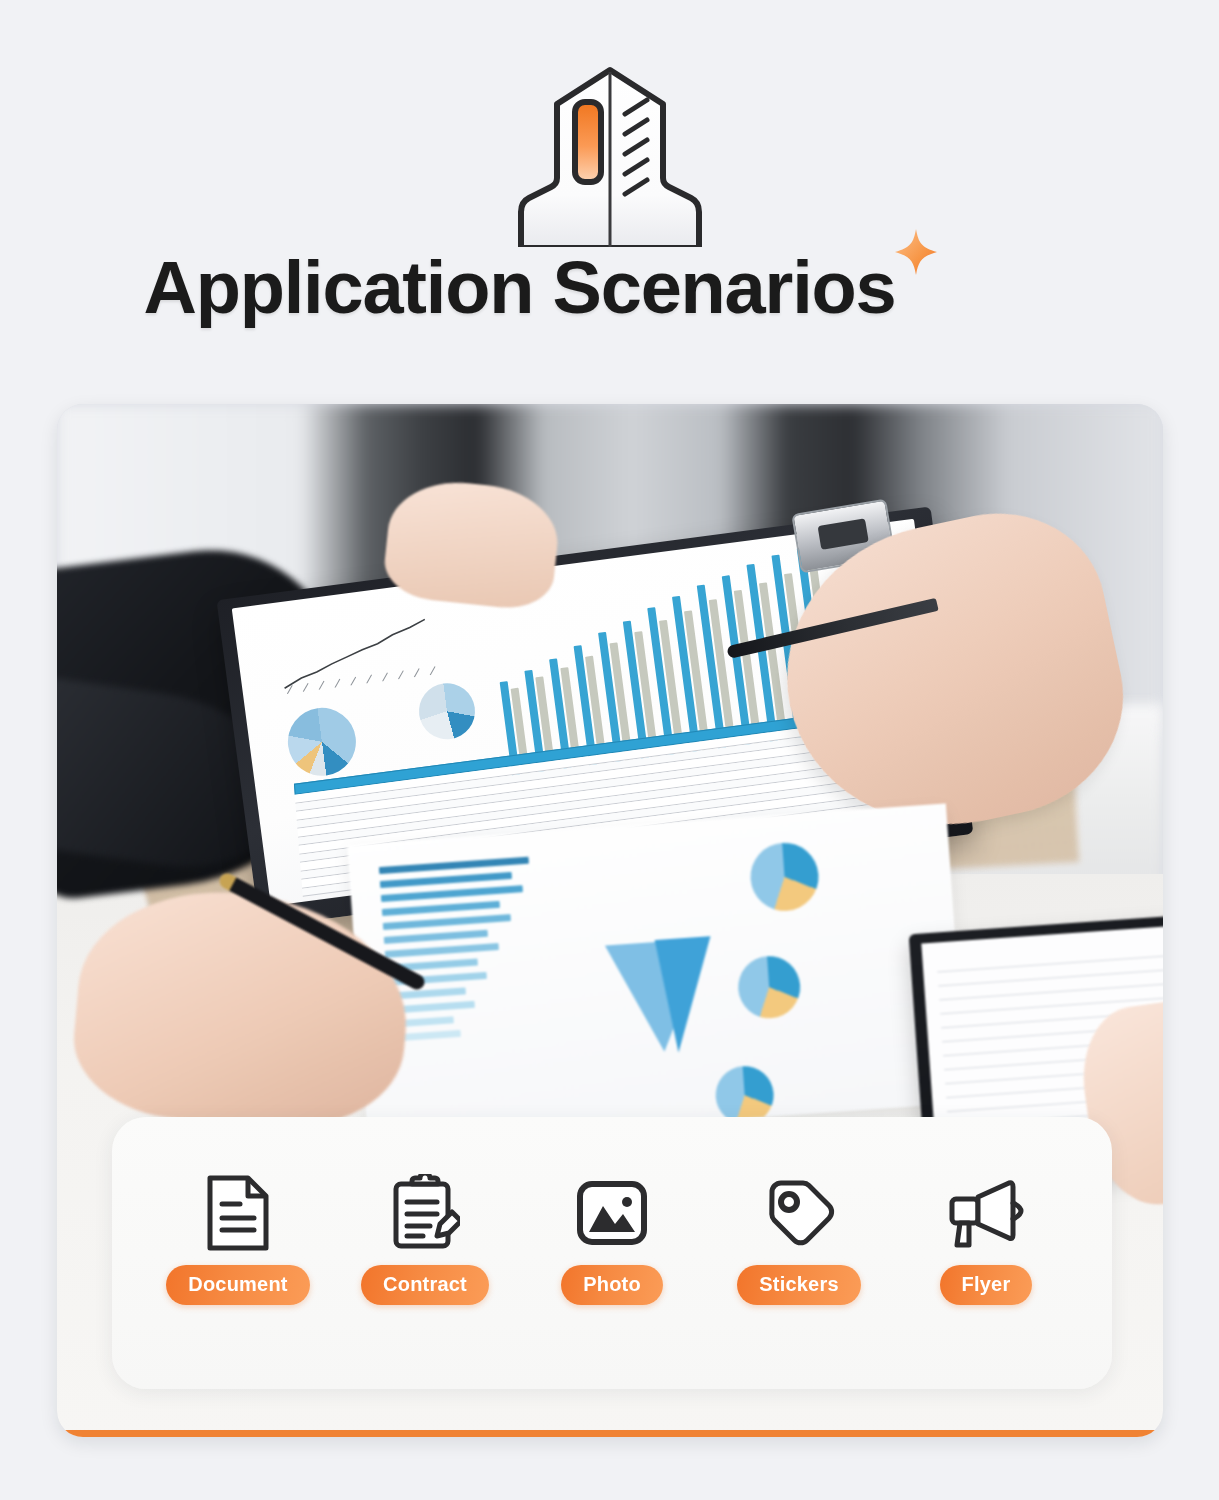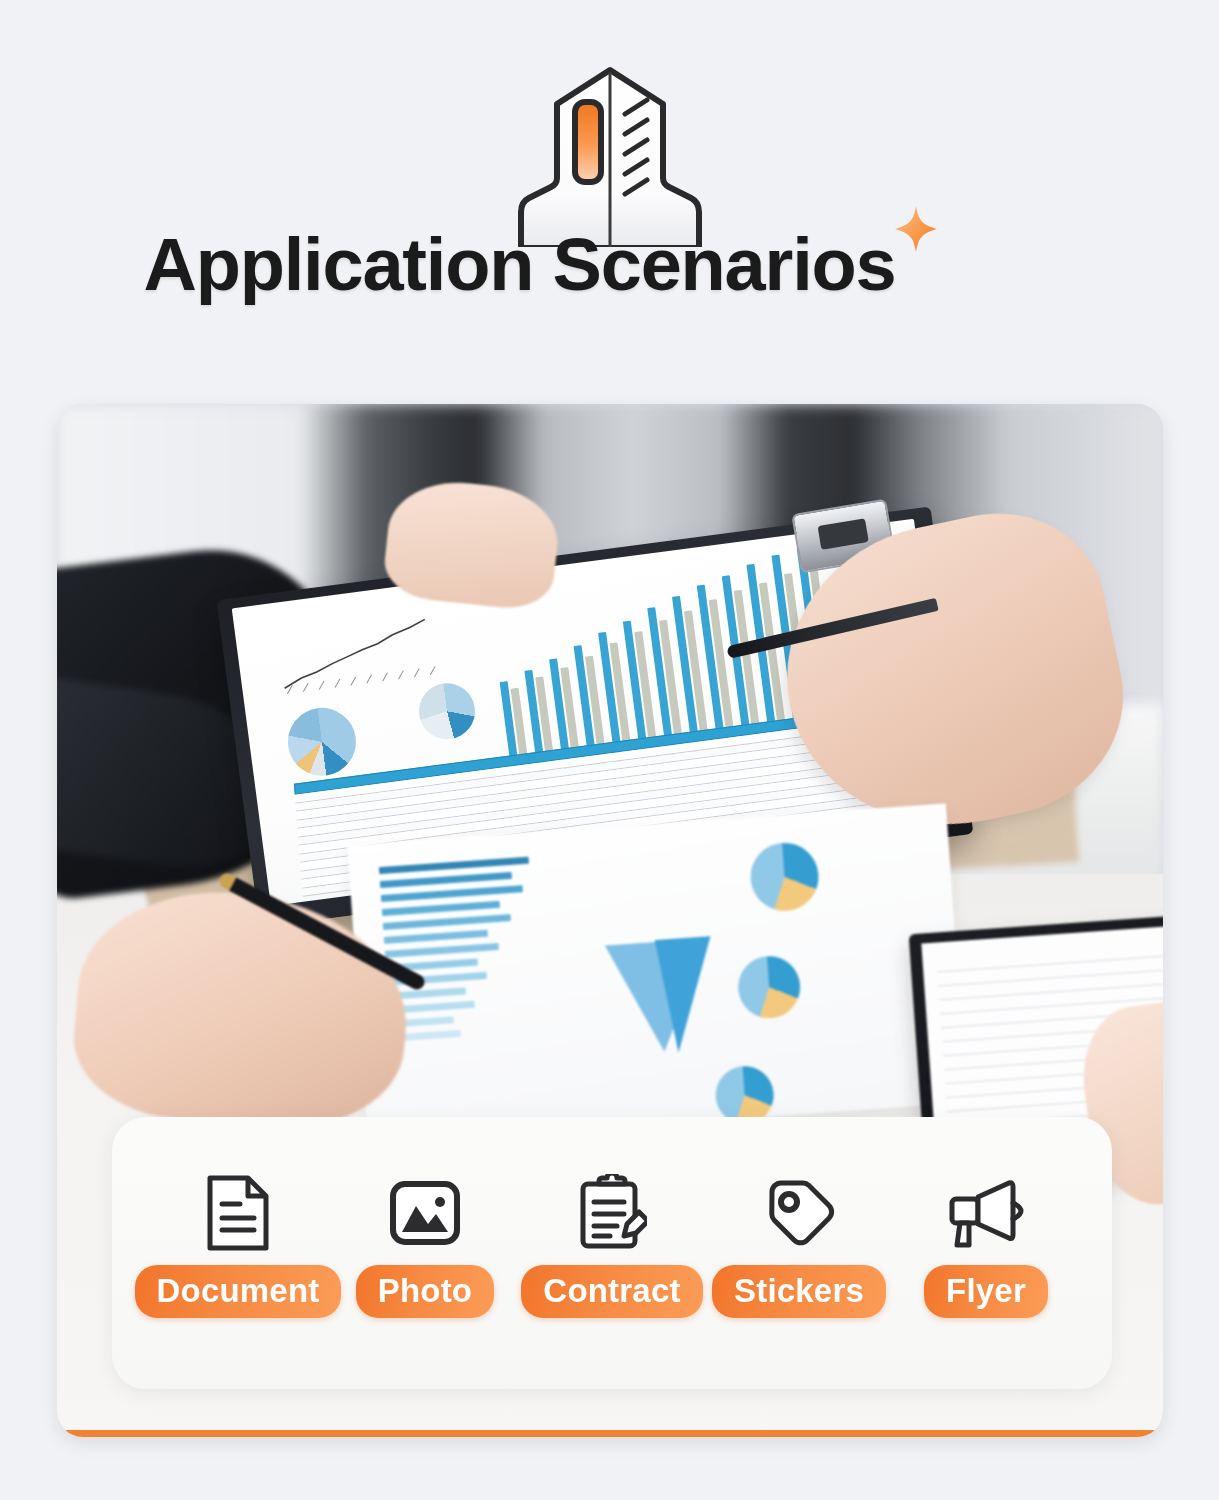--- a/index.html
+++ b/index.html
@@ -29,21 +29,21 @@
     left: 50%;
     transform: translateX(-50%);
     top: 62px;
     width: 230px;
     height: 185px;
   }
 
   .title-row {
     position: absolute;
     left: 0;
-    top: 228px;
+    top: 251px;
     width: 1039px;
     text-align: center;
   }
   .title-inner {
     position: relative;
     display: inline-block;
   }
   .page-title {
     font-size: 74px;
     font-weight: 700;
@@ -400,21 +400,21 @@
     display: flex;
     align-items: center;
     justify-content: center;
   }
   .pill {
     margin-top: 12px;
     padding: 9px 22px 11px;
     border-radius: 22px;
     background: linear-gradient(100deg, #f2752b 0%, #f68a42 45%, #fb9c57 100%);
     color: #ffffff;
-    font-size: 33px;
+    font-size: 20px;
     font-weight: 700;
     letter-spacing: 0.2px;
     line-height: 1;
     white-space: nowrap;
     box-shadow: 0 2px 6px rgba(230,110,40,0.28);
   }
 </style>
 </head>
 <body>
 
@@ -607,48 +607,48 @@
           <line x1="18" y1="44" x2="50" y2="44"></line>
           <line x1="18" y1="56" x2="50" y2="56"></line>
         </g>
       </svg>
     </div>
     <div class="pill">Document</div>
   </div>
 
   <div class="badge">
     <div class="badge-icon">
-      <svg width="74" height="66" viewBox="0 0 74 66" aria-hidden="true">
-        <rect x="5" y="4" width="64" height="58" rx="12" fill="#fff" stroke="#2c2c2e" stroke-width="6"></rect>
-        <circle cx="52" cy="22" r="5" fill="#2c2c2e"></circle>
-        <path d="M14 52 L28 26 L40 44 L48 34 L60 52 Z" fill="#2c2c2e"></path>
-      </svg>
-    </div>
-    <div class="pill">Photo</div>
-  </div>
-
-  <div class="badge">
-    <div class="badge-icon">
       <svg width="70" height="78" viewBox="0 0 70 78" aria-hidden="true">
         <rect x="6" y="10" width="52" height="62" rx="5" fill="#fff" stroke="#2c2c2e" stroke-width="5"></rect>
         <path d="M22 10 V7 a3 3 0 0 1 3-3 h5 a5 5 0 0 1 10 0 h5 a3 3 0 0 1 3 3 v3 Z" fill="#fff" stroke="#2c2c2e" stroke-width="5" stroke-linejoin="round"></path>
         <g stroke="#2c2c2e" stroke-width="5" stroke-linecap="round">
           <line x1="17" y1="28" x2="47" y2="28"></line>
           <line x1="17" y1="40" x2="47" y2="40"></line>
           <line x1="17" y1="52" x2="40" y2="52"></line>
           <line x1="17" y1="62" x2="33" y2="62"></line>
         </g>
         <path d="M62 38 L50 50 L47 62 L59 59 L71 47 Z" fill="#fff" stroke="#2c2c2e" stroke-width="5" stroke-linejoin="round"></path>
       </svg>
     </div>
     <div class="pill">Contract</div>
   </div>
 
   <div class="badge">
     <div class="badge-icon">
+      <svg width="74" height="66" viewBox="0 0 74 66" aria-hidden="true">
+        <rect x="5" y="4" width="64" height="58" rx="12" fill="#fff" stroke="#2c2c2e" stroke-width="6"></rect>
+        <circle cx="52" cy="22" r="5" fill="#2c2c2e"></circle>
+        <path d="M14 52 L28 26 L40 44 L48 34 L60 52 Z" fill="#2c2c2e"></path>
+      </svg>
+    </div>
+    <div class="pill">Photo</div>
+  </div>
+
+  <div class="badge">
+    <div class="badge-icon">
       <svg width="74" height="74" viewBox="0 0 74 74" aria-hidden="true">
         <path d="M10 16 a9 9 0 0 1 9-9 h22 a9 9 0 0 1 6 2.5 l20 20
                  a9 9 0 0 1 0 12.7 l-22 22 a9 9 0 0 1 -12.7 0 l-20 -20
                  a9 9 0 0 1 -2.5 -6 Z" fill="#fff" stroke="#2c2c2e" stroke-width="5" stroke-linejoin="round"></path>
         <circle cx="27" cy="26" r="8" fill="#fff" stroke="#2c2c2e" stroke-width="6"></circle>
       </svg>
     </div>
     <div class="pill">Stickers</div>
   </div>
 

